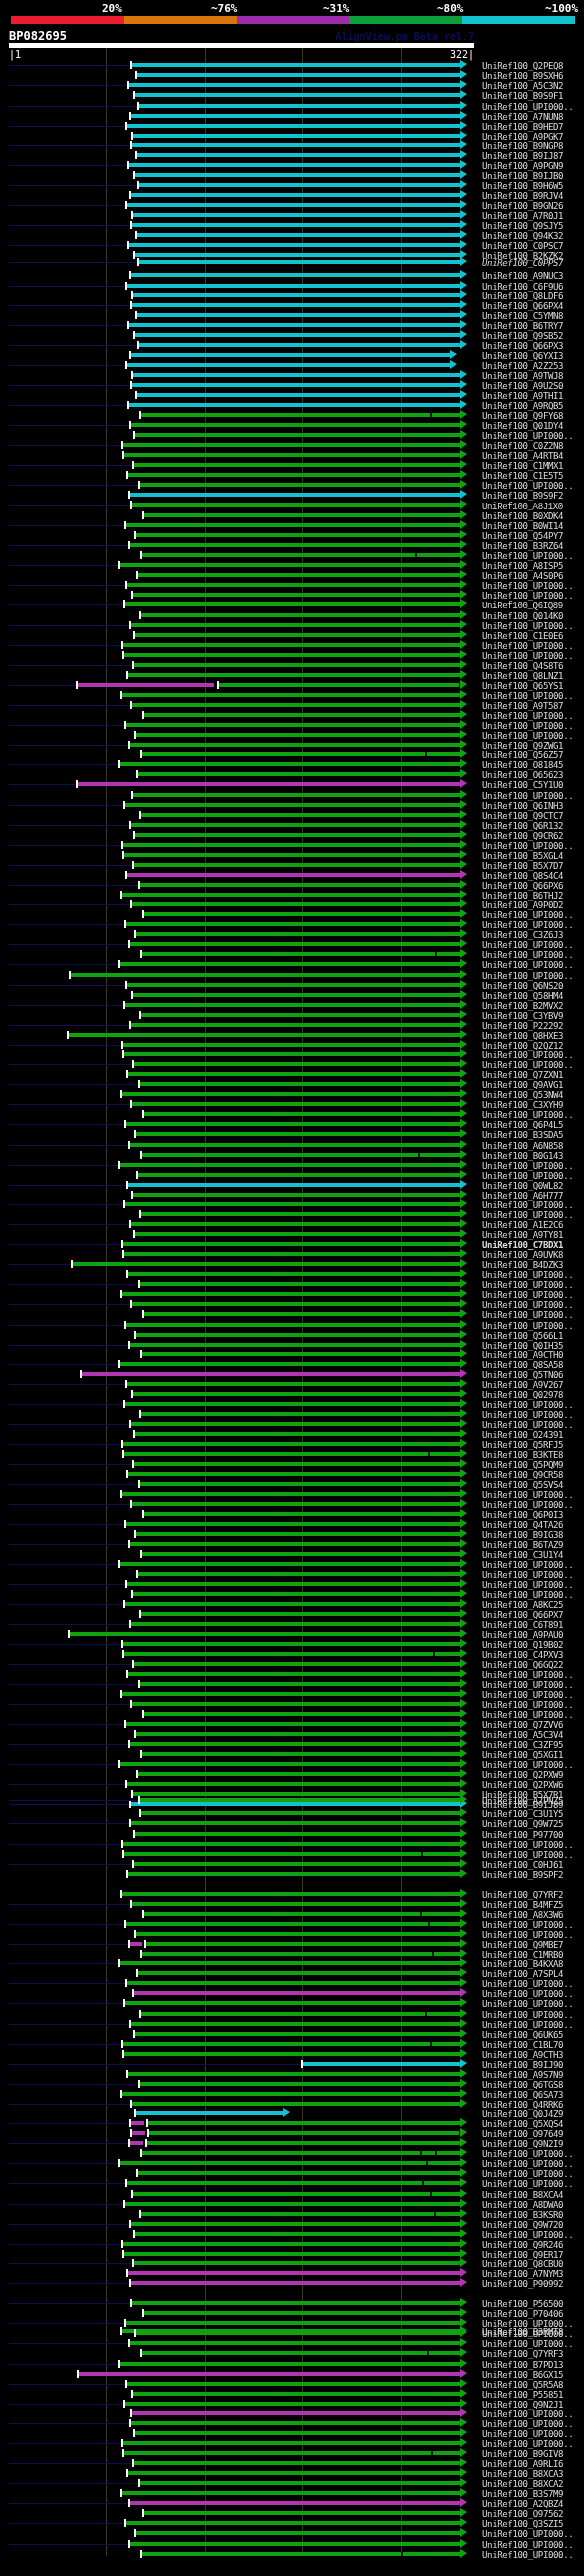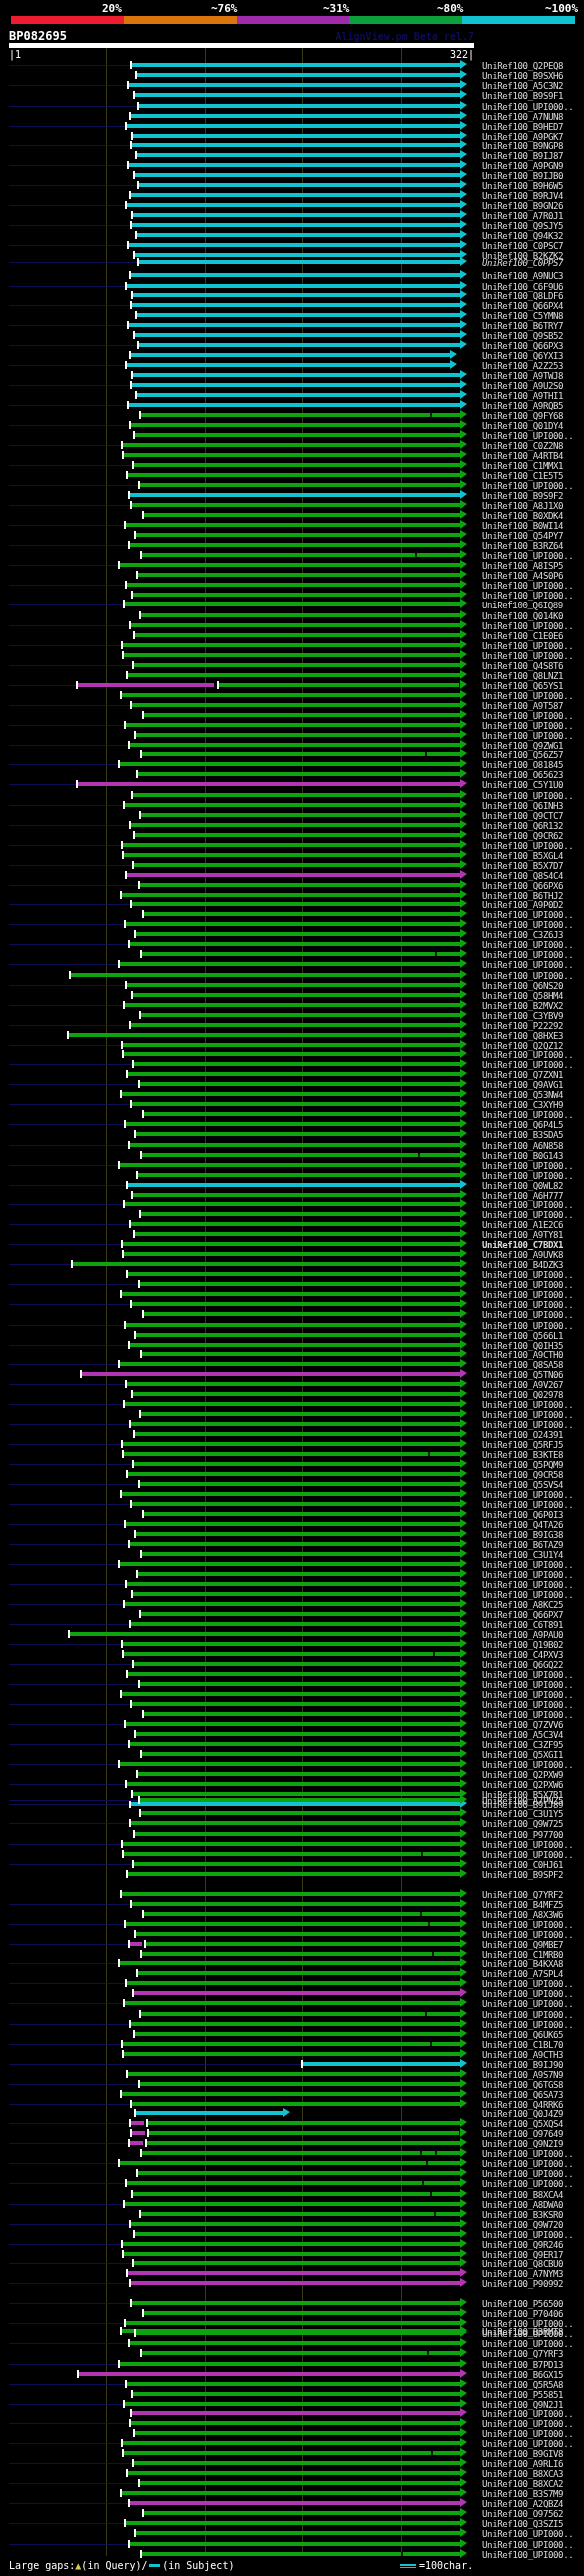--- a/index.html
+++ b/index.html
@@ -339,21 +339,21 @@
         <div class="stick" style="left: 138px;"></div>
         <div class="arrow" style="left: 460px; border-left: 7.3px solid rgb(15, 163, 15);"></div>
         <span class="hit-label">UniRef100_UPI000..</span>
       </div>
       <div class="hit-row" style="top: 490px;">
         <div class="bar" style="left: 130px; width: 330px; background: rgb(18, 194, 207);"></div>
         <div class="stick" style="left: 128px;"></div>
         <div class="arrow" style="left: 460px; border-left: 7.3px solid rgb(18, 194, 207);"></div>
         <span class="hit-label">UniRef100_B9S9F2</span>
       </div>
-      <div class="hit-row" style="top: 500px;">
+      <div class="hit-row" style="top: 500px; font-family: Liberation Mono, monospace;">
         <div class="lead" style="left: 9.1px; width: 121px; background: rgb(14, 14, 82);"></div>
         <div class="bar" style="left: 132px; width: 328px; background: rgb(15, 163, 15);"></div>
         <div class="stick" style="left: 130px;"></div>
         <div class="arrow" style="left: 460px; border-left: 7.3px solid rgb(15, 163, 15);"></div>
         <span class="hit-label">UniRef100_A8J1X0</span>
       </div>
       <div class="hit-row" style="top: 510px;">
         <div class="bar" style="left: 144px; width: 316px; background: rgb(15, 163, 15);"></div>
         <div class="stick" style="left: 142px;"></div>
         <div class="arrow" style="left: 460px; border-left: 7.3px solid rgb(15, 163, 15);"></div>
@@ -1710,19 +1710,14 @@
         <span class="hit-label">UniRef100_UPI000..</span>
       </div>
       <div class="hit-row" style="top: 2549px;">
         <div class="bar" style="left: 142px; width: 318px; background: rgb(15, 163, 15);"></div>
         <div class="stick" style="left: 140px;"></div>
         <div class="gtick" style="left: 401px;"></div>
         <div class="arrow" style="left: 460px; border-left: 7.3px solid rgb(15, 163, 15);"></div>
         <span class="hit-label">UniRef100_UPI000..</span>
       </div>
     </div>
-  <div id="footer">
-    <span id="lg-left"><span>Large gaps:</span><span class="tri">▲</span><span>(in Query)/</span><span class="cyan-dash"></span><span>(in Subject)</span></span>
-    <span id="scale-mark"></span>
-    <span id="scale-mark-text">=100char.</span>
-  </div>
 </div>
 
 
 </body></html>

